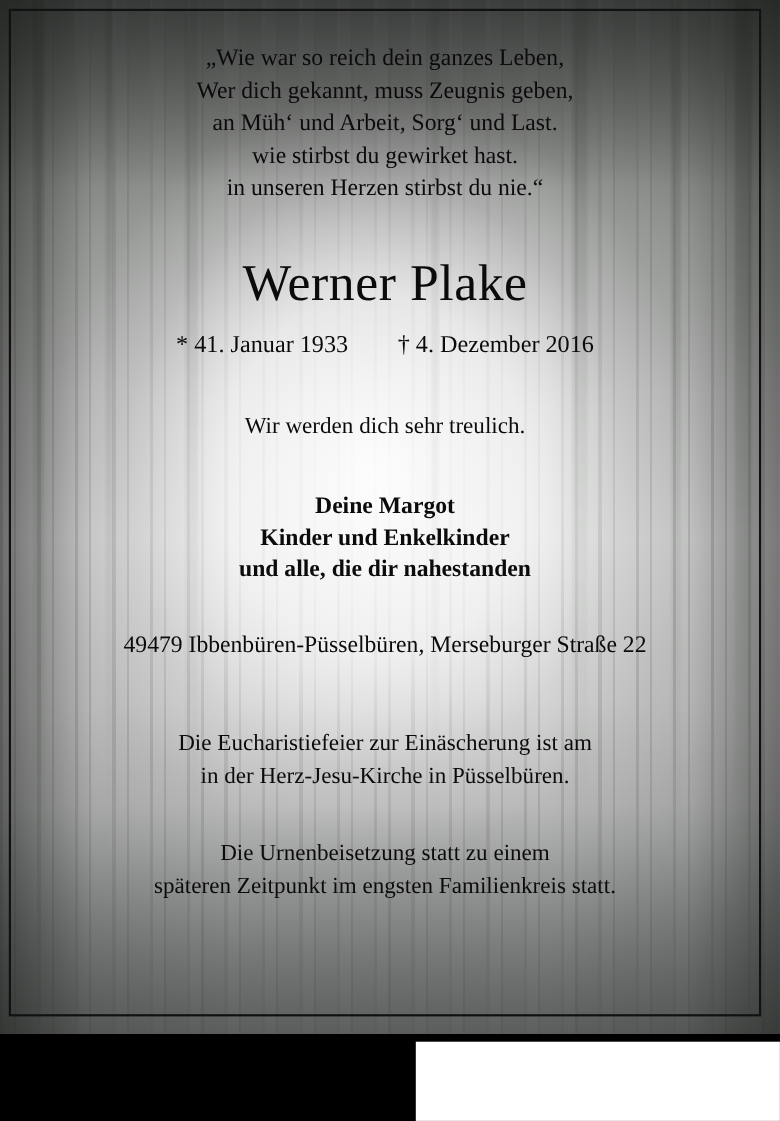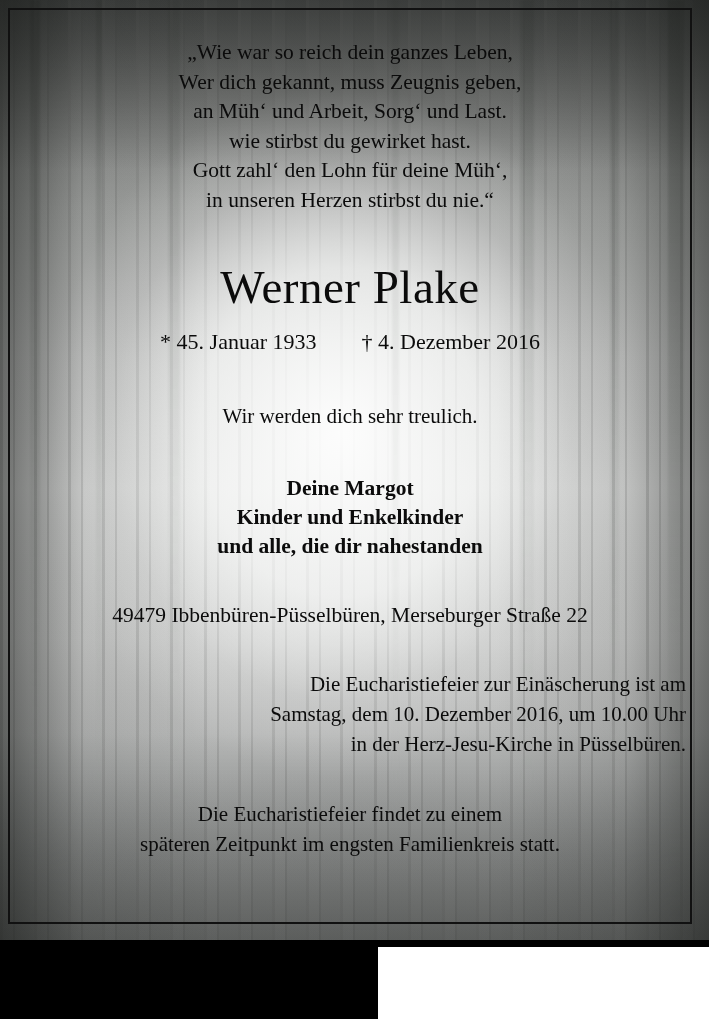--- a/index.html
+++ b/index.html
@@ -151,24 +151,23 @@
     font-weight: bold;
   }
 
   .address {
     margin-top: 40px;
     font-size: 21.5px;
     line-height: 28px;
   }
 
   .service {
-    margin-top: 40px;
+    margin-top: 60px;
     font-size: 21px;
     line-height: 30px;
-    text-align: right;
   }
 
   .burial {
     margin-top: 40px;
     font-size: 21px;
     line-height: 30px;
   }
 </style>
 </head>
 <body>
@@ -187,50 +186,48 @@
 
   <div class="frame"></div>
 
   <div class="content">
 
     <div class="poem">
       <div>„Wie war so reich dein ganzes Leben,</div>
       <div>Wer dich gekannt, muss Zeugnis geben,</div>
       <div>an Müh‘ und Arbeit, Sorg‘ und Last.</div>
       <div>wie stirbst du gewirket hast.</div>
-      <div>Gott zahl‘ den Lohn für deine Müh‘,</div>
       <div>in unseren Herzen stirbst du nie.“</div>
     </div>
 
     <div class="name">Werner Plake</div>
 
     <div class="dates">
-      <span>* 45. Januar 1933</span>
+      <span>* 41. Januar 1933</span>
       <span class="sep"></span>
       <span>† 4. Dezember 2016</span>
     </div>
 
     <div class="missing">Wir werden dich sehr treulich.</div>
 
     <div class="family">
       <div>Deine Margot</div>
       <div>Kinder und Enkelkinder</div>
       <div>und alle, die dir nahestanden</div>
     </div>
 
     <div class="address">49479 Ibbenbüren-Püsselbüren, Merseburger Straße 22</div>
 
     <div class="service">
       <div>Die Eucharistiefeier zur Einäscherung ist am</div>
-      <div>Samstag, dem 10. Dezember 2016, um 10.00 Uhr</div>
       <div>in der Herz-Jesu-Kirche in Püsselbüren.</div>
     </div>
 
     <div class="burial">
-      <div>Die Eucharistiefeier findet zu einem</div>
+      <div>Die Urnenbeisetzung statt zu einem</div>
       <div>späteren Zeitpunkt im engsten Familienkreis statt.</div>
     </div>
 
   </div>
 
   <div class="bottom-bar"></div>
   <div class="bottom-white"></div>
 
 </div>
 

